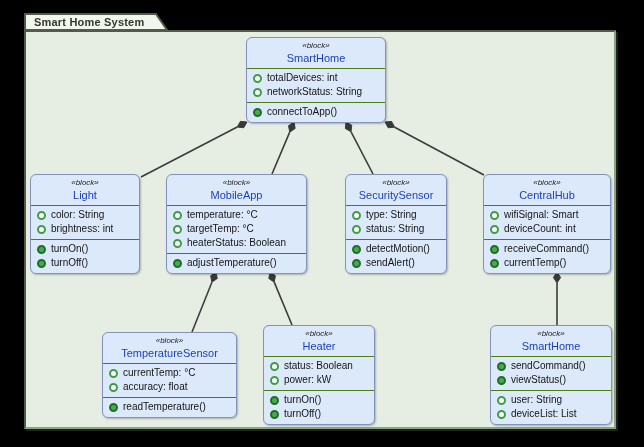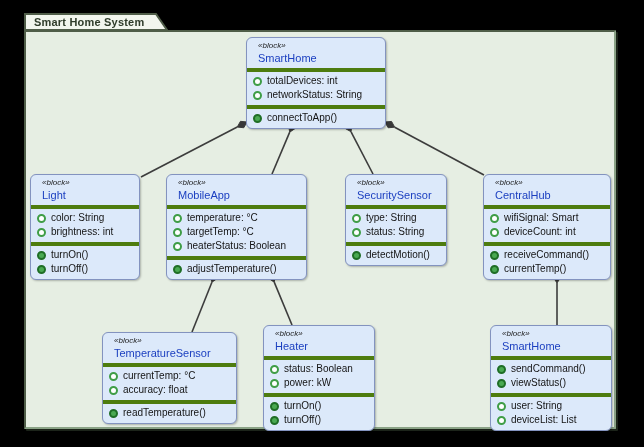--- a/index.html
+++ b/index.html
@@ -22,24 +22,24 @@
     position:absolute;left:34px;top:16px;z-index:4;
     font-size:11px;font-weight:bold;color:#2f3c2a;letter-spacing:.2px;
   }
   .block{
     position:absolute;z-index:3;
     background:#dce9fa;border:1px solid #8393bf;border-radius:6px;
     font-size:10px;line-height:14px;color:#141414;
     box-shadow:1px 1px 2px rgba(0,0,0,.25);
     box-sizing:border-box;
   }
-  .block-header{text-align:left;padding:3px 11px 2px;}
+  .block-header{text-align:center;padding:3px 11px 2px;}
   .stereotype{display:block;font-style:italic;font-size:8px;line-height:10px;color:#1c1c1c;}
   .block-name{display:block;font-size:11px;line-height:15px;color:#1b3fc0;}
-  .section{border-top:4px solid #4d7c0f;padding:2px 6px 3px;}
+  .section{border-top:1px solid #4d7c0f;padding:2px 6px 3px;}
   .member{display:flex;align-items:center;height:14px;white-space:nowrap;}
   .member .mico{flex:0 0 auto;margin-right:5px;}
   .icon-attr{
     width:5px;height:5px;border:2px solid #3f9d46;border-radius:50%;background:#fff;
   }
   .icon-op{
     width:5px;height:5px;border:2px solid #1f6e26;border-radius:50%;background:#4aa952;
   }
 </style>
 </head>
@@ -170,20 +170,24 @@
           <div class="member">
             <span class="mico icon-attr"></span>
             <span>status: String</span>
           </div>
         </div>
         <div class="section">
           <div class="member">
             <span class="mico icon-op"></span>
             <span>detectMotion()</span>
           </div>
+          <div class="member">
+            <span class="mico icon-op"></span>
+            <span>sendAlert()</span>
+          </div>
         </div>
       </div>
       <div class="block" style="left: 483px; top: 174px; width: 128px;">
         <div class="block-header">
           <span class="stereotype">«block»</span>
           <span class="block-name">CentralHub</span>
         </div>
         <div class="section">
           <div class="member">
             <span class="mico icon-attr"></span>

